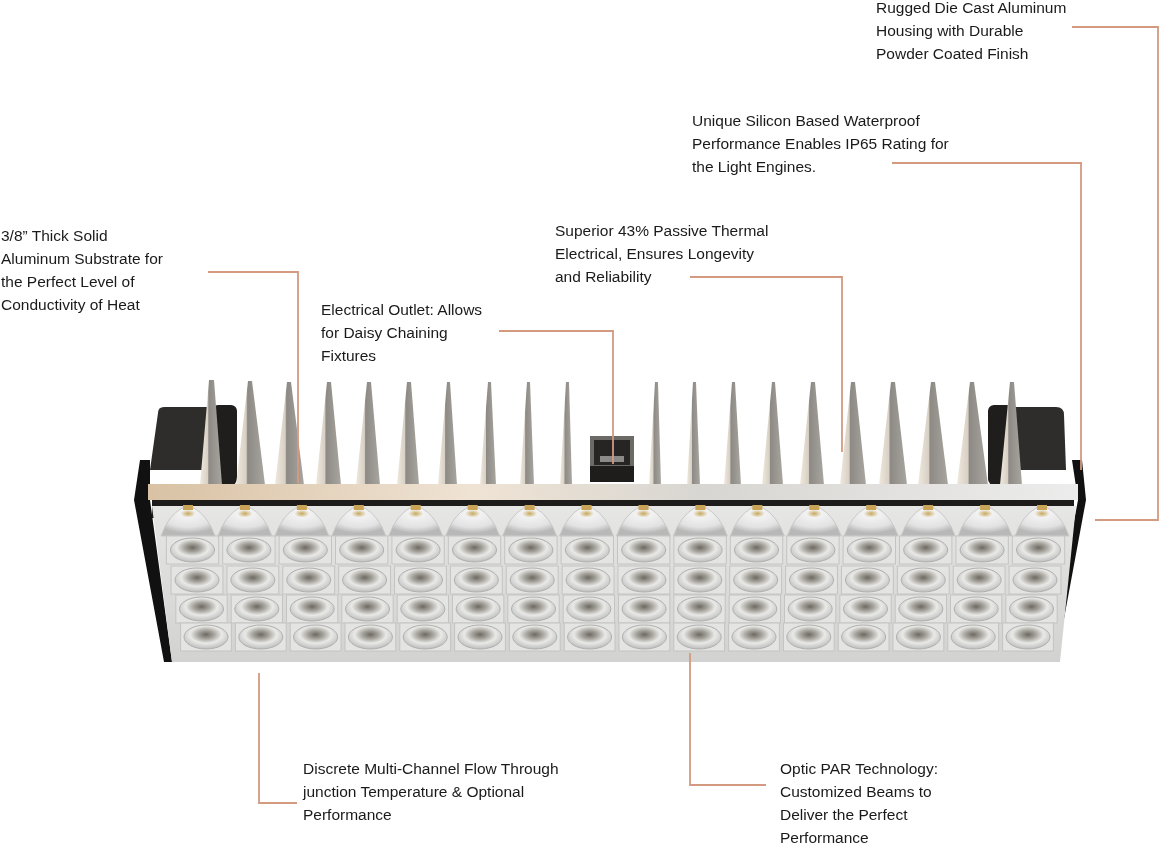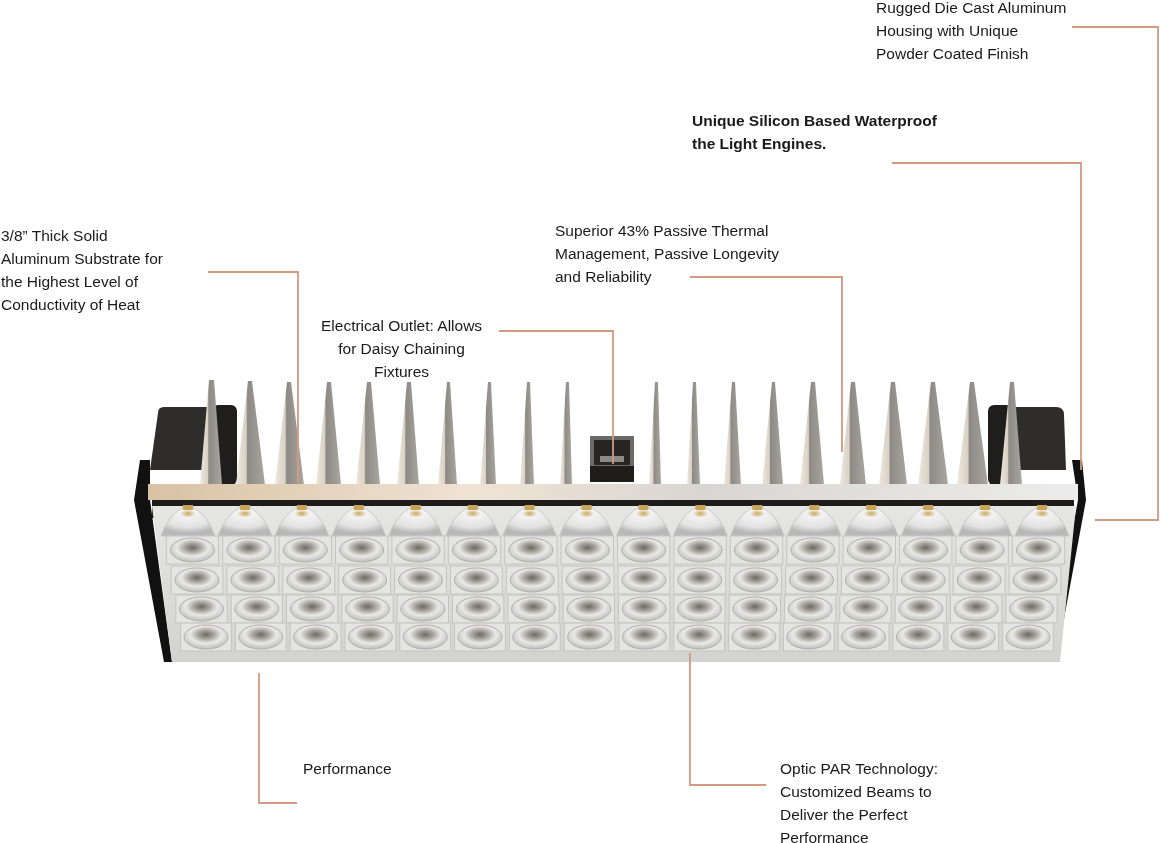--- a/index.html
+++ b/index.html
@@ -258,49 +258,52 @@
     <polyline points="208,272 298,272 298,483"></polyline>
     <polyline points="690,277 842,277 842,452"></polyline>
     <polyline points="499,331 613,331 613,464"></polyline>
     <polyline points="259,673 259,803 297,803"></polyline>
     <polyline points="690,653 690,785 766,785"></polyline>
   </g>
 </svg>
 
 <div class="callout" style="left:876px; top:-4px;">
   <div>Rugged Die Cast Aluminum</div>
-  <div>Housing with Unique</div>
+  <div>Housing with Durable</div>
   <div>Powder Coated Finish</div>
 </div>
 
-<div class="callout" style="left:692px; top:109px;font-weight:bold;">
+<div class="callout" style="left:692px; top:109px;">
   <div>Unique Silicon Based Waterproof</div>
+  <div>Performance Enables IP65 Rating for</div>
   <div>the Light Engines.</div>
 </div>
 
 <div class="callout" style="left:1px; top:224px;">
   <div>3/8” Thick Solid</div>
   <div>Aluminum Substrate for</div>
-  <div>the Highest Level of</div>
+  <div>the Perfect Level of</div>
   <div>Conductivity of Heat</div>
 </div>
 
 <div class="callout" style="left:555px; top:219px;">
   <div>Superior 43% Passive Thermal</div>
-  <div>Management, Passive Longevity</div>
+  <div>Electrical, Ensures Longevity</div>
   <div>and Reliability</div>
 </div>
 
-<div class="callout" style="left:321px; top:314px;text-align:center;">
+<div class="callout" style="left:321px; top:298px;">
   <div>Electrical Outlet: Allows</div>
   <div>for Daisy Chaining</div>
   <div>Fixtures</div>
 </div>
 
 <div class="callout" style="left:303px; top:757px;">
+  <div>Discrete Multi-Channel Flow Through</div>
+  <div>junction Temperature &amp; Optional</div>
   <div>Performance</div>
 </div>
 
 <div class="callout" style="left:780px; top:757px;">
   <div>Optic PAR Technology:</div>
   <div>Customized Beams to</div>
   <div>Deliver the Perfect</div>
   <div>Performance</div>
 </div>
 

